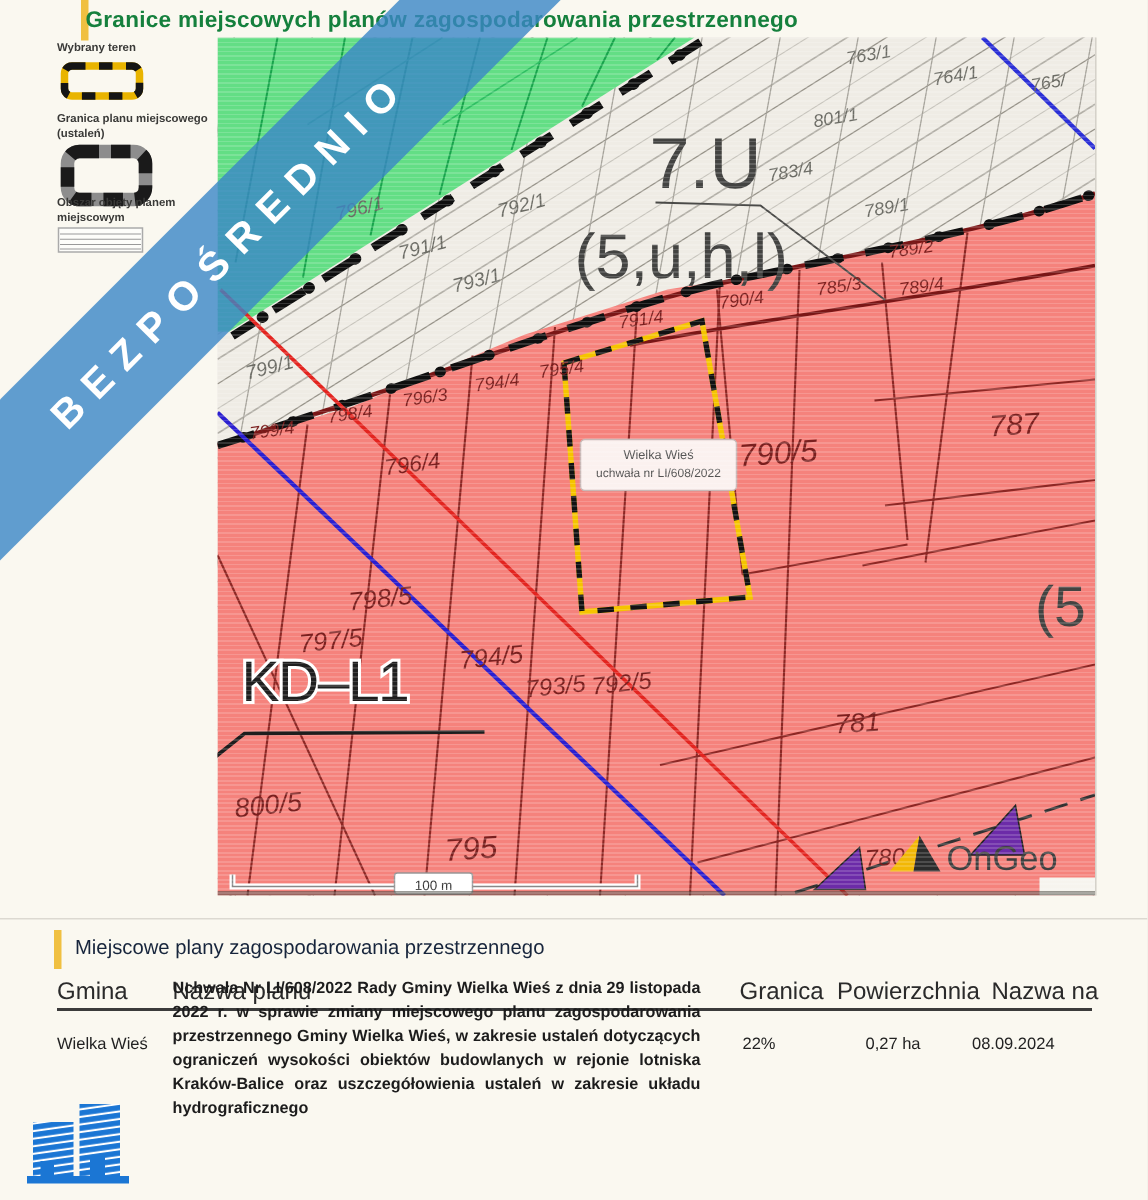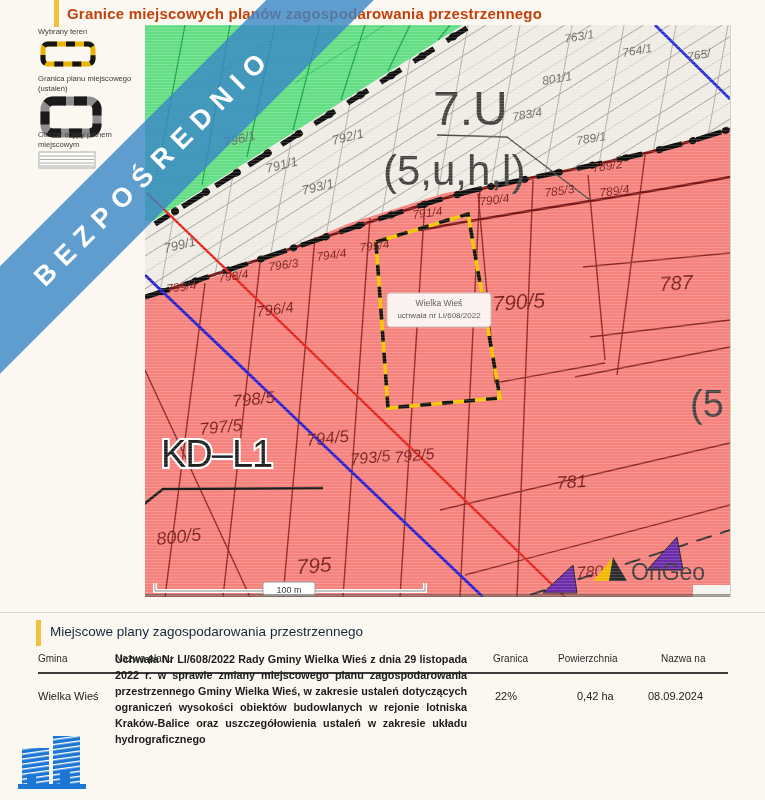--- a/index.html
+++ b/index.html
@@ -1,39 +1,39 @@
 <!DOCTYPE html>
 <html><head>
 <meta charset="utf-8">
 <style>
   html,body{margin:0;padding:0}
   body{width:765px;height:800px;overflow:hidden;background:#FAF8F0;
        font-family:"Liberation Sans",sans-serif;position:relative}
   .abs{position:absolute}
   
   .hbar{left:54px;top:0;width:5px;height:27px;background:#F0C041}
-  .htitle{left:67px;top:5px;font-size:15px;font-weight:bold;color:#c2410c;letter-spacing:.2px}
-  
-  .leg{left:38px;width:104px;font-size:7.6px;font-weight:normal;color:#3a3a38;line-height:9.5px}
+  .htitle{left:57px;top:5px;font-size:15px;font-weight:bold;color:#15803d;letter-spacing:.2px}
+  
+  .leg{left:38px;width:104px;font-size:7.6px;font-weight:bold;color:#3a3a38;line-height:9.5px}
   .l1{top:27px}.l2{top:74px}.l3{top:130px}
   .li1{left:38px;top:39px}.li2{left:38px;top:94px}.li3{left:38px;top:151px}
   
   .map{left:145px;top:25px;width:585px;height:572px;background:#EFECE5;
        border-right:1px solid #d5d2ca}
   .map::after{content:"";position:absolute;inset:0;pointer-events:none;z-index:5;
        background:repeating-linear-gradient(rgba(255,255,255,.16) 0 1px,transparent 1px 3px)}
   
   .ribbon{left:-200px;top:132px;width:700px;height:76px;background:rgba(58,134,199,.8);
        transform:rotate(-45deg);z-index:50;display:flex;align-items:center;justify-content:center}
   .ribbon span{color:#fff;font-weight:bold;font-size:27px;letter-spacing:9px;padding-left:9px}
   
   .divider{left:0;top:612px;width:765px;height:1px;background:#dcd9d1}
   .sbar{left:36px;top:620px;width:5px;height:26px;background:#F0C041}
   .stitle{left:50px;top:624px;font-size:13.5px;font-weight:normal;color:#17253c}
-  .th{top:653px;font-size:10px;color:#2a2a2a}
+  .th{top:653px;font-size:16px;color:#2a2a2a}
   .th-gmina{left:38px}.th-nazwa{left:115px}.th-procent{left:493px}
   .th-pow{left:558px}.th-stan{left:661px}
   .thline{left:38px;top:672px;width:690px;height:2px;background:#3b3b3b}
   .td{top:690px;font-size:11px;color:#222}
   .td-gmina{left:38px;width:72px}
   .td-nazwa{left:115px;top:652px;width:352px;font-size:10.8px;font-weight:bold;
        line-height:15.9px;text-align:justify;color:#1c1c1c}
   .td-procent{left:495px}.td-pow{left:577px}.td-stan{left:648px}
   .blogo{left:16px;top:731px}
   svg text{font-family:"Liberation Sans",sans-serif}
@@ -251,21 +251,21 @@
 <div class="abs th th-gmina">Gmina</div>
 <div class="abs th th-nazwa">Nazwa planu</div>
 <div class="abs th th-procent">Granica</div>
 <div class="abs th th-pow">Powierzchnia</div>
 <div class="abs th th-stan">Nazwa na</div>
 <div class="abs thline"></div>
 
 <div class="abs td td-gmina">Wielka Wieś</div>
 <div class="abs td-nazwa">Uchwała Nr LI/608/2022 Rady Gminy Wielka Wieś z dnia 29 listopada 2022 r. w sprawie zmiany miejscowego planu zagospodarowania przestrzennego Gminy Wielka Wieś, w zakresie ustaleń dotyczących ograniczeń wysokości obiektów budowlanych w rejonie lotniska Kraków-Balice oraz uszczegółowienia ustaleń w zakresie układu hydrograficznego</div>
 <div class="abs td td-procent">22%</div>
-<div class="abs td td-pow">0,42 ha</div>
+<div class="abs td td-pow">0,27 ha</div>
 <div class="abs td td-stan">08.09.2024</div>
 
 <svg class="abs blogo" width="75" height="60">
   <defs>
     <pattern id="bstripe" width="6" height="5" patternUnits="userSpaceOnUse" patternTransform="rotate(-8)">
       <rect width="6" height="5" fill="#1B76D4"></rect>
       <rect y="3" width="6" height="1.4" fill="#fff"></rect>
     </pattern>
   </defs>
   <rect x="6" y="17" width="27" height="37" fill="url(#bstripe)"></rect>

